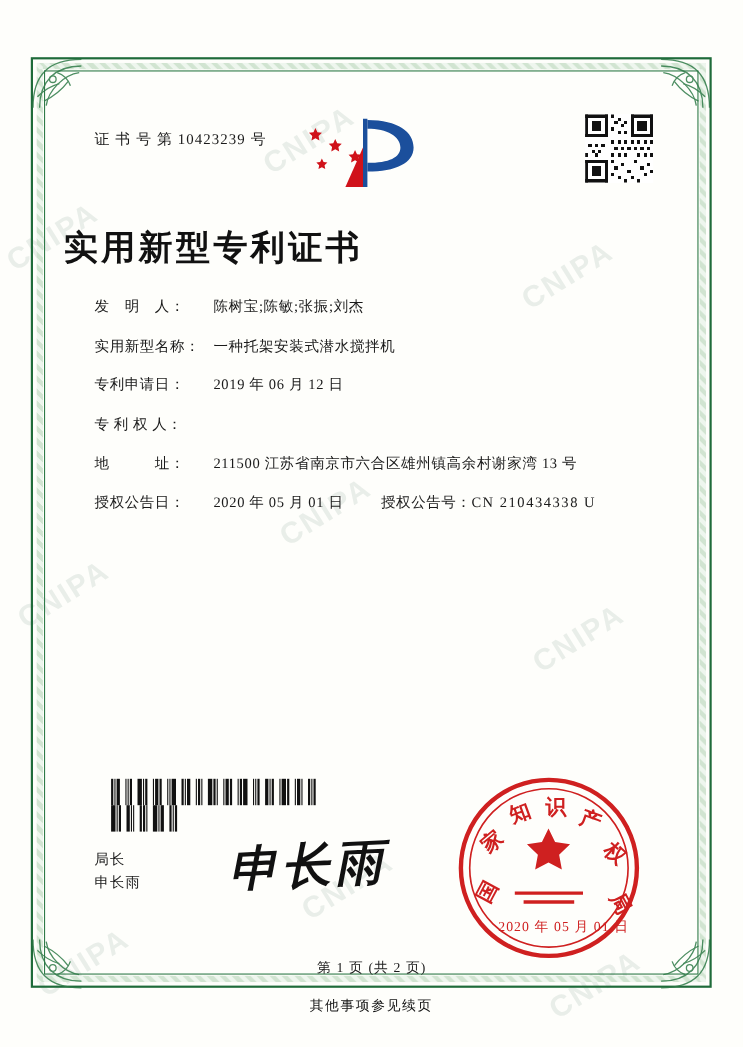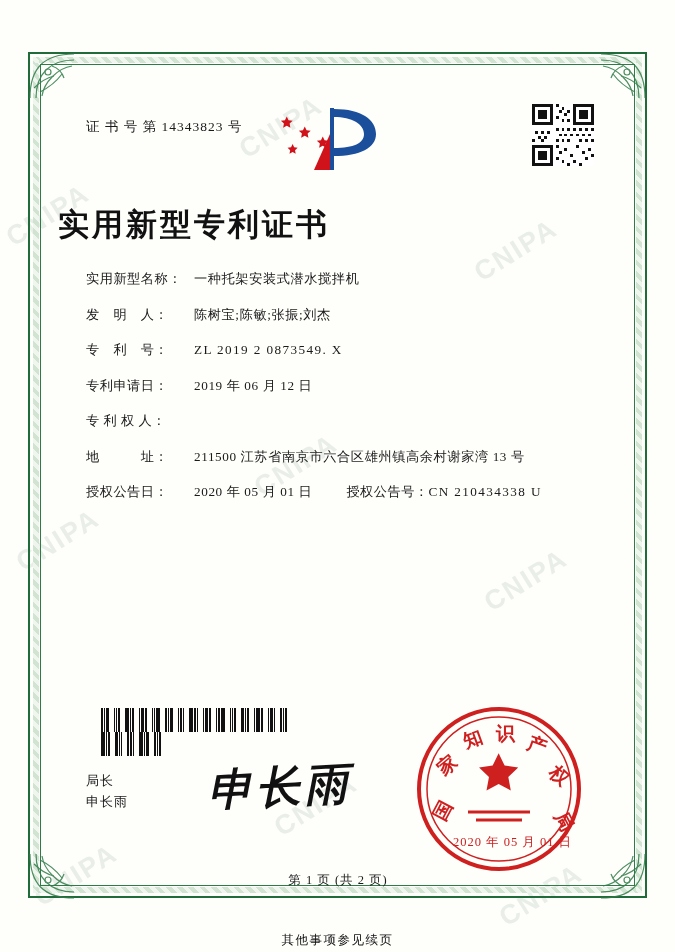--- a/index.html
+++ b/index.html
@@ -216,21 +216,20 @@
   }
 
   .footer-note {
     position: absolute;
     left: 0; right: 0;
     top: 906px;
     text-align: center;
     font-size: 12.5px;
     letter-spacing: 1.5px;
     color: #111;
-    margin-top: 26px;
   }
 </style>
 </head>
 <body>
 
 <div class="page">
 
   <div class="wm wm1">CNIPA</div>
   <div class="wm wm2">CNIPA</div>
   <div class="wm wm3">CNIPA</div>
@@ -285,21 +284,21 @@
       <path d="M18 48 C20 34 34 20 48 18"></path>
       <path d="M10 40 C16 34 22 30 30 28"></path>
       <path d="M16 44 C24 40 32 34 38 26"></path>
       <circle cx="24" cy="24" r="3"></circle>
       <path d="M28 18 C34 20 38 24 40 30"></path>
     </g>
   </svg>
 
   <div class="content">
 
-    <div class="cert-no">证 书 号 第 14343823 号</div>
+    <div class="cert-no">证 书 号 第 10423239 号</div>
 
     <svg class="logo" viewBox="0 0 120 70">
       <path d="M54 4 L54 66 L58 66 L58 4 Z" fill="#1b4f9c"></path>
       <path d="M58 5 C86 5 100 16 100 30 C100 44 84 52 58 52 L58 44 C78 44 88 39 88 30 C88 20 76 13 58 13 Z" fill="#1b4f9c"></path>
       <path d="M54 30 L54 66 L38 66 Z" fill="#d0121a"></path>
       <path d="M54 30 L54 52 L30 60 Z" fill="#1b4f9c" opacity="0"></path>
       <g fill="#d0121a">
         <path d="M18 20 l2.2 4.6 5 .7 -3.7 3.5 .9 5 -4.4-2.4 -4.4 2.4 .9-5 -3.7-3.5 5-.7 Z" transform="translate(-4,-4) scale(0.82)"></path>
         <path d="M18 20 l2.2 4.6 5 .7 -3.7 3.5 .9 5 -4.4-2.4 -4.4 2.4 .9-5 -3.7-3.5 5-.7 Z" transform="translate(14,6) scale(0.82)"></path>
         <path d="M18 20 l2.2 4.6 5 .7 -3.7 3.5 .9 5 -4.4-2.4 -4.4 2.4 .9-5 -3.7-3.5 5-.7 Z" transform="translate(32,16) scale(0.82)"></path>
@@ -373,30 +372,26 @@
           <rect x="18" y="18" width="1" height="1"></rect>
         <rect x="20" y="17" width="1" height="1"></rect>
           <rect x="8" y="18" width="1" height="1"></rect>
       </g>
     </svg>
 
     <div class="doc-title">实用新型专利证书</div>
 
     <div class="fields">
       <div class="row">
+        <div class="label">发　明　人：</div>
+        <div class="value">陈树宝;陈敏;张振;刘杰</div>
+      </div>
+      <div class="row">
         <div class="label">实用新型名称：</div>
         <div class="value">一种托架安装式潜水搅拌机</div>
-      </div>
-      <div class="row">
-        <div class="label">发　明　人：</div>
-        <div class="value">陈树宝;陈敏;张振;刘杰</div>
-      </div>
-      <div class="row">
-        <div class="label">专　利　号：</div>
-        <div class="value mono">ZL 2019 2 0873549. X</div>
       </div>
       <div class="row">
         <div class="label">专利申请日：</div>
         <div class="value">2019 年 06 月 12 日</div>
       </div>
       <div class="row">
         <div class="label">专 利 权 人：</div>
       </div>
       <div class="row">
         <div class="label">地　　　址：</div>

